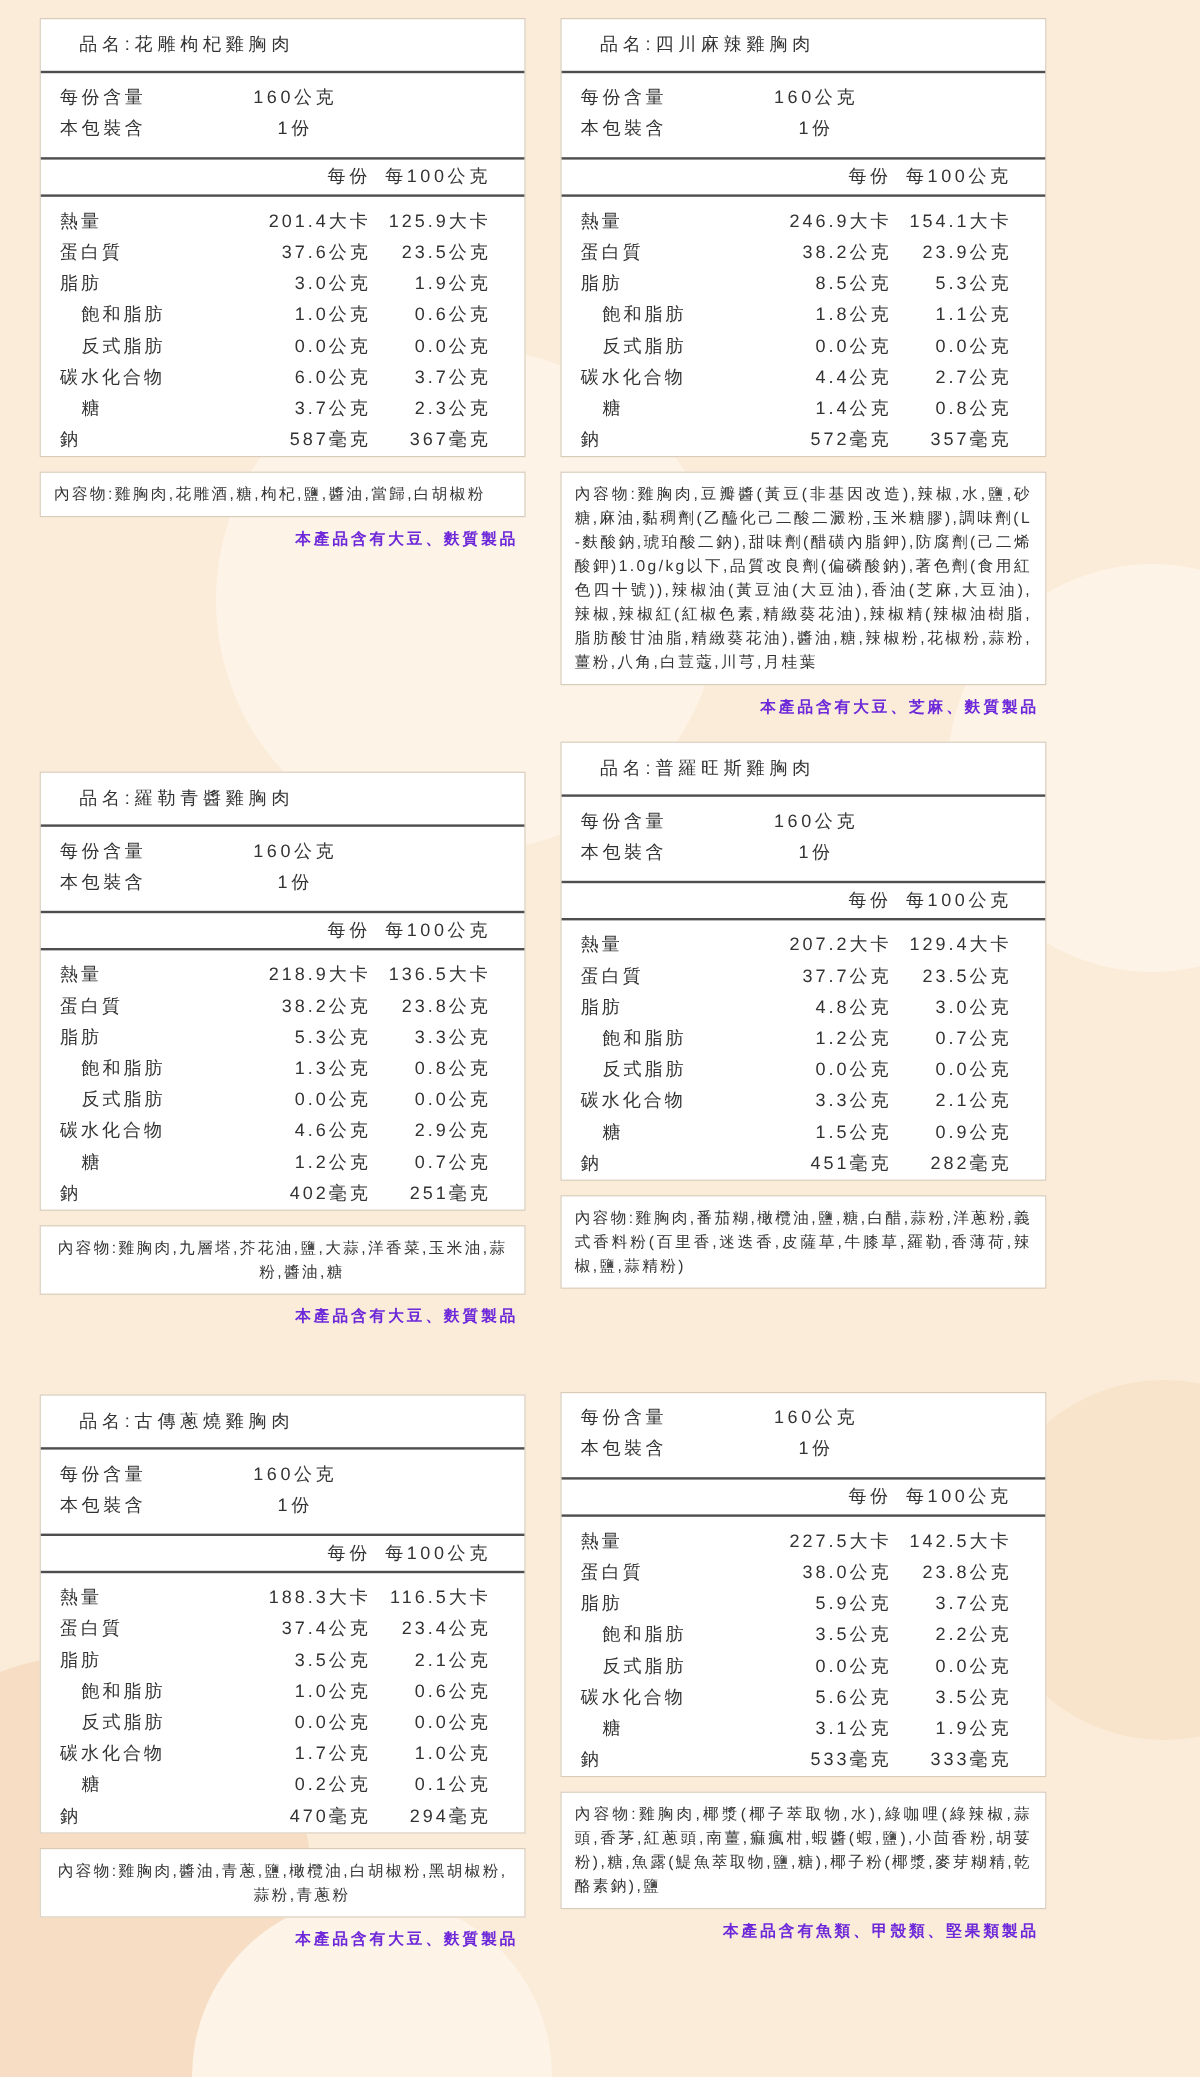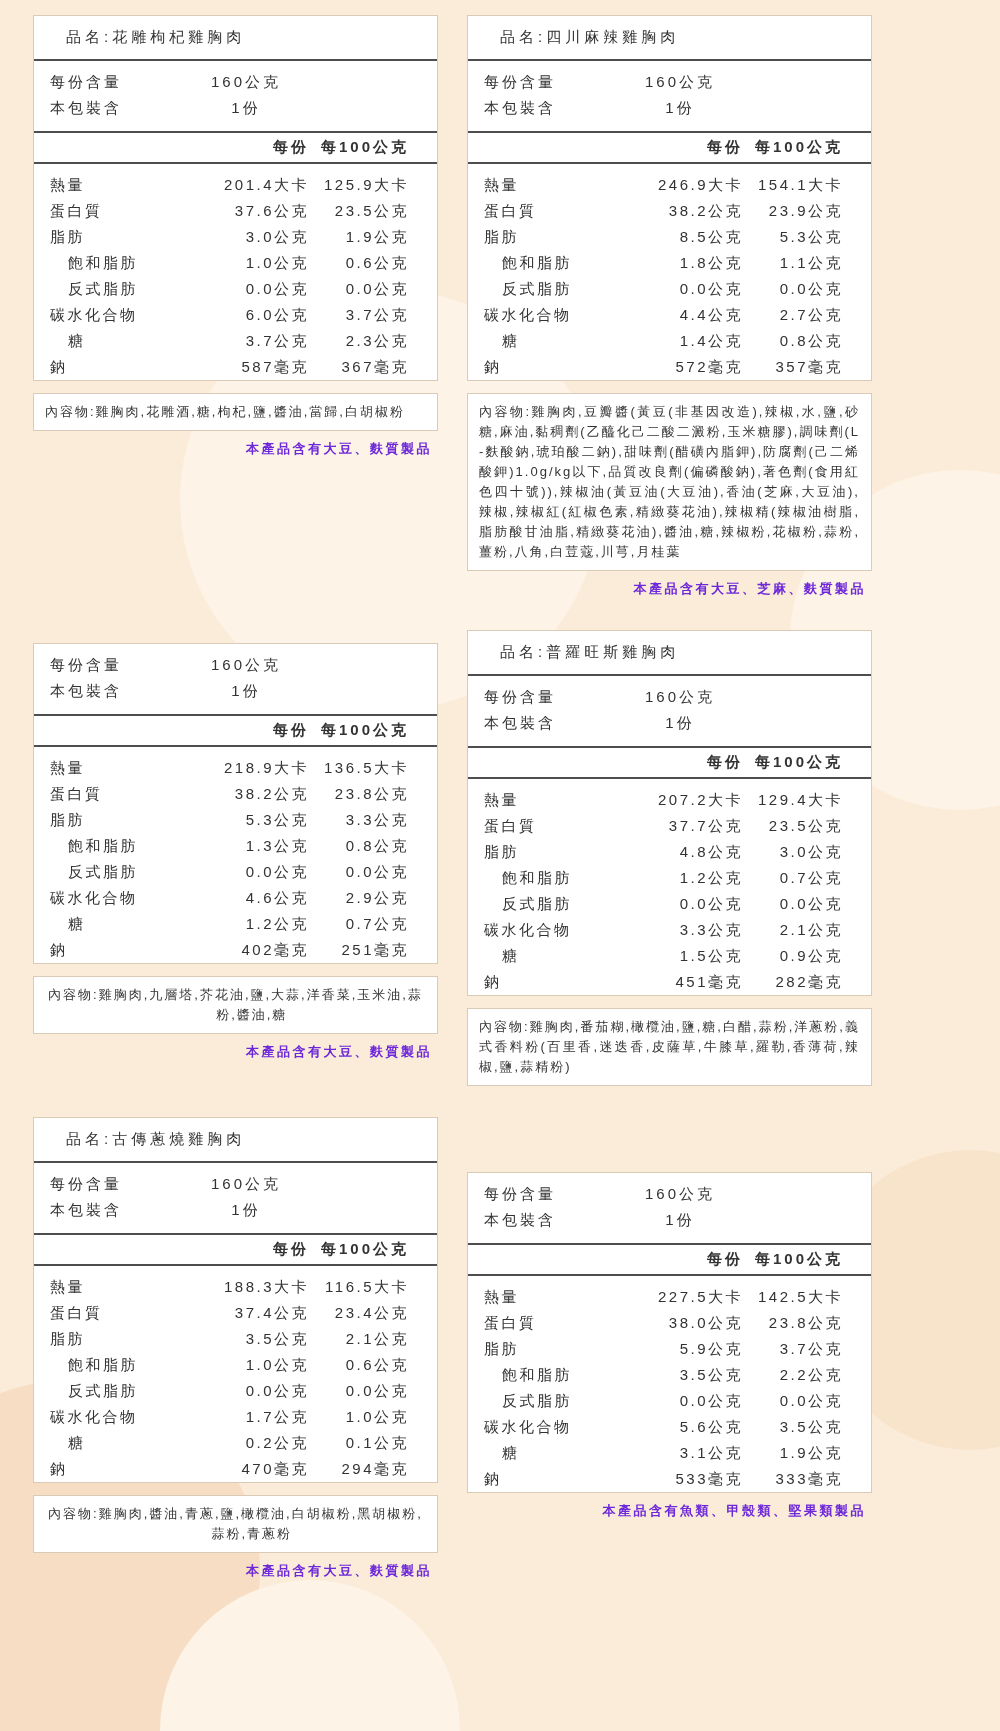--- a/index.html
+++ b/index.html
@@ -15,34 +15,34 @@
   .cir-c{left:-120px;top:1380px;width:380px;height:380px;background:#f6ddc3;}
   .cir-d{left:160px;top:1580px;width:300px;height:300px;background:#fdf3e6;}
   .cir-e{left:40px;top:40px;width:260px;height:260px;background:#fdf2e4;}
   .cir-f{left:820px;top:1150px;width:300px;height:300px;background:#f8e3cb;}
 
   .col{position:absolute;top:15px;width:405px;z-index:1;}
   #col-left{left:33px;}
   #col-right{left:467px;}
   #col-left  .card:nth-of-type(2){margin-top:185px;}
   #col-left  .card:nth-of-type(3){margin-top:56px;}
-  #col-right .card:nth-of-type(2){margin-top:32px;border-radius:23px;}
+  #col-right .card:nth-of-type(2){margin-top:20px;border-radius:23px;}
   #col-right .card:nth-of-type(3){margin-top:86px;}
 
   .box{background:#ffffff;border:1px solid #d9cbb8;}
   .sec + .sec{border-top:2px solid #4e4e4e;}
 
   .title-sec{padding:12px 32px;font-size:15px;letter-spacing:4px;}
   .serving-sec{padding:8px 0 10px;}
   .srow{display:grid;grid-template-columns:126px 140px 1fr;padding-left:16px;
         line-height:26px;font-size:15px;letter-spacing:3px;}
   .srow .ctr{text-align:center;}
 
   .hrow{display:grid;grid-template-columns:1fr 118px 100px;
-        padding:5px 28px 5px 16px;font-size:15px;letter-spacing:3px;font-weight:bold;}
+        padding:5px 28px 5px 16px;font-size:15px;letter-spacing:3px;}
   .hrow .c2,.hrow .c3,.nrow .c2,.nrow .c3{text-align:right;}
 
   .nutrients-sec{padding:8px 28px 0 16px;}
   .nrow{display:grid;grid-template-columns:1fr 118px 100px;
         line-height:26px;font-size:15px;letter-spacing:2.5px;}
   .nrow.indent .c1{padding-left:18px;}
 
   .ingredients-box{margin-top:12px;padding:8px 11px;}
   .ing-text{font-size:13px;line-height:20px;letter-spacing:2px;
             text-align:justify;word-break:break-all;}
@@ -135,20 +135,23 @@
     <div class="box ingredients-box">
       <div class="ing-text">內容物:雞胸肉,花雕酒,糖,枸杞,鹽,醬油,當歸,白胡椒粉</div>
     </div>
 
     <div class="allergen">本產品含有大豆、麩質製品</div>
   </section>
 
   <section class="card">
     <div class="box main-box">
 
+      <div class="sec title-sec">
+        <span>品名:</span><span>羅勒青醬雞胸肉</span>
+      </div>
 
       <div class="sec serving-sec">
         <div class="srow">
           <span>每份含量</span>
           <span class="ctr">160公克</span>
           <span></span>
         </div>
         <div class="srow">
           <span>本包裝含</span>
           <span class="ctr">1份</span>
@@ -504,16 +507,19 @@
           <span class="c3">1.9公克</span>
         </div>
         <div class="nrow">
           <span class="c1">鈉</span>
           <span class="c2">533毫克</span>
           <span class="c3">333毫克</span>
         </div>
       </div>
     </div>
 
+    <div class="box ingredients-box">
+      <div class="ing-text">內容物:雞胸肉,椰漿(椰子萃取物,水),綠咖哩(綠辣椒,蒜頭,香茅,紅蔥頭,南薑,痲瘋柑,蝦醬(蝦,鹽),小茴香粉,胡荽粉),糖,魚露(鯷魚萃取物,鹽,糖),椰子粉(椰漿,麥芽糊精,乾酪素鈉),鹽</div>
+    </div>
 
     <div class="allergen">本產品含有魚類、甲殼類、堅果類製品</div>
   </section>
 </div>
 
 </body></html>

